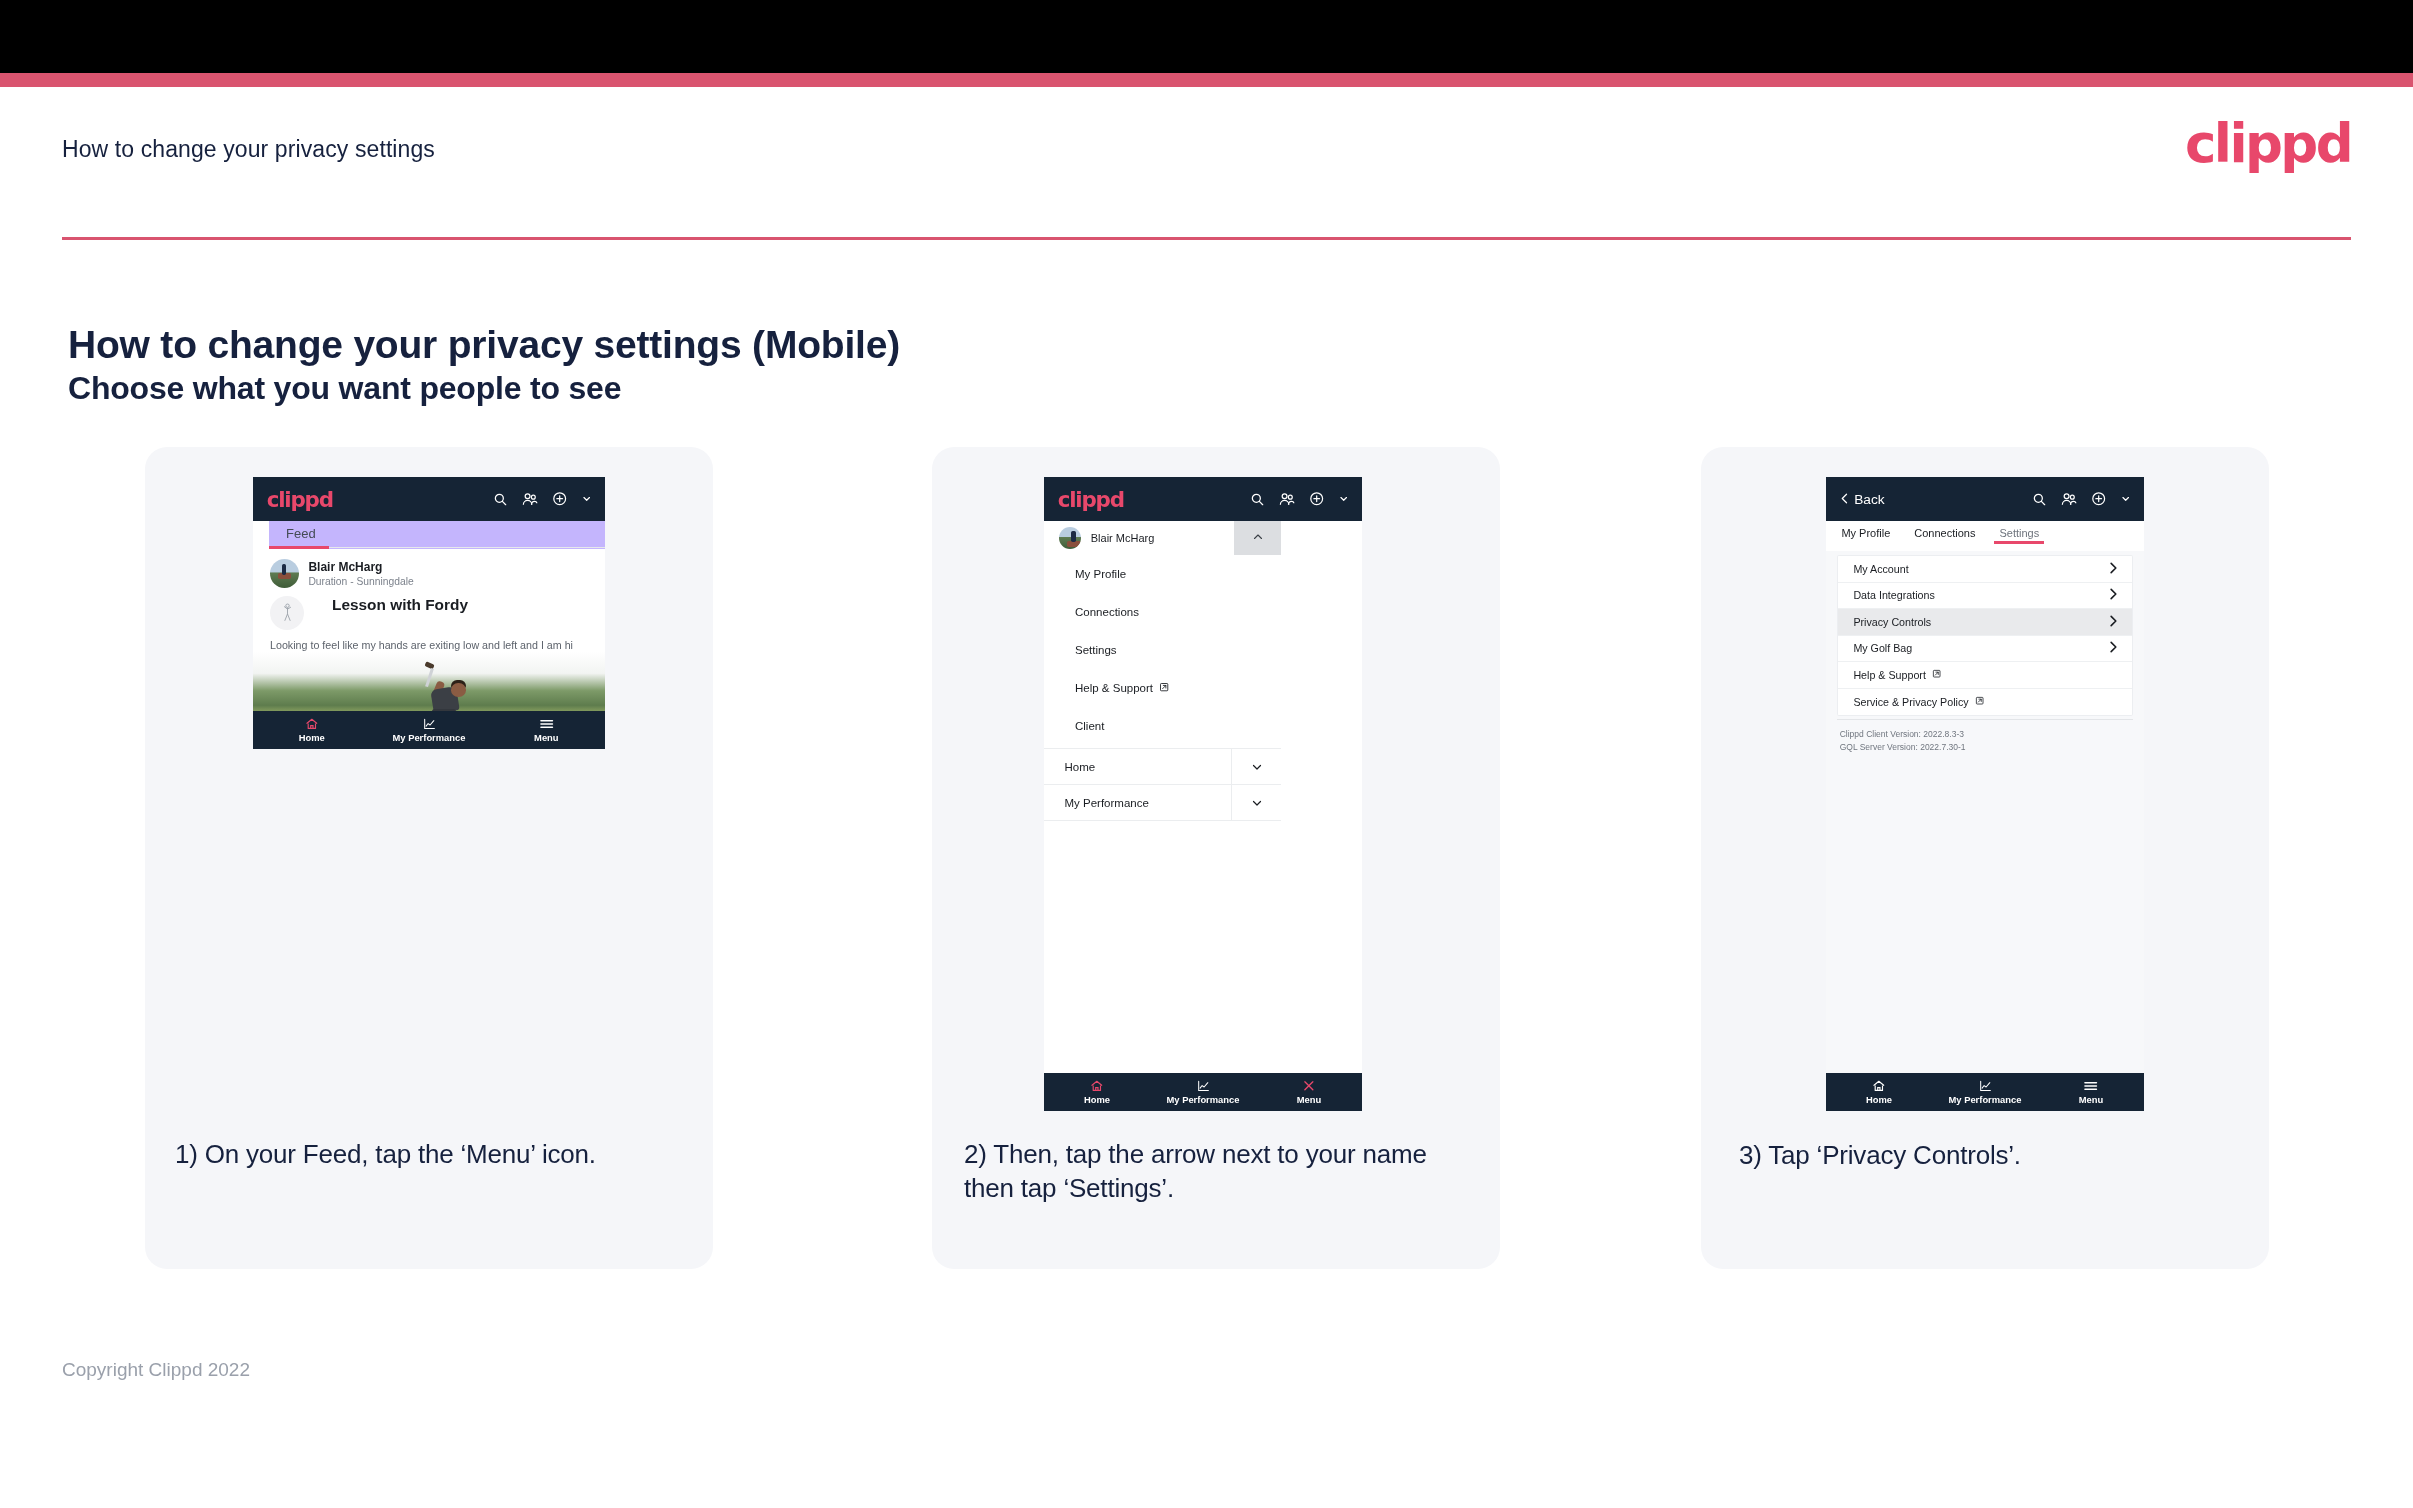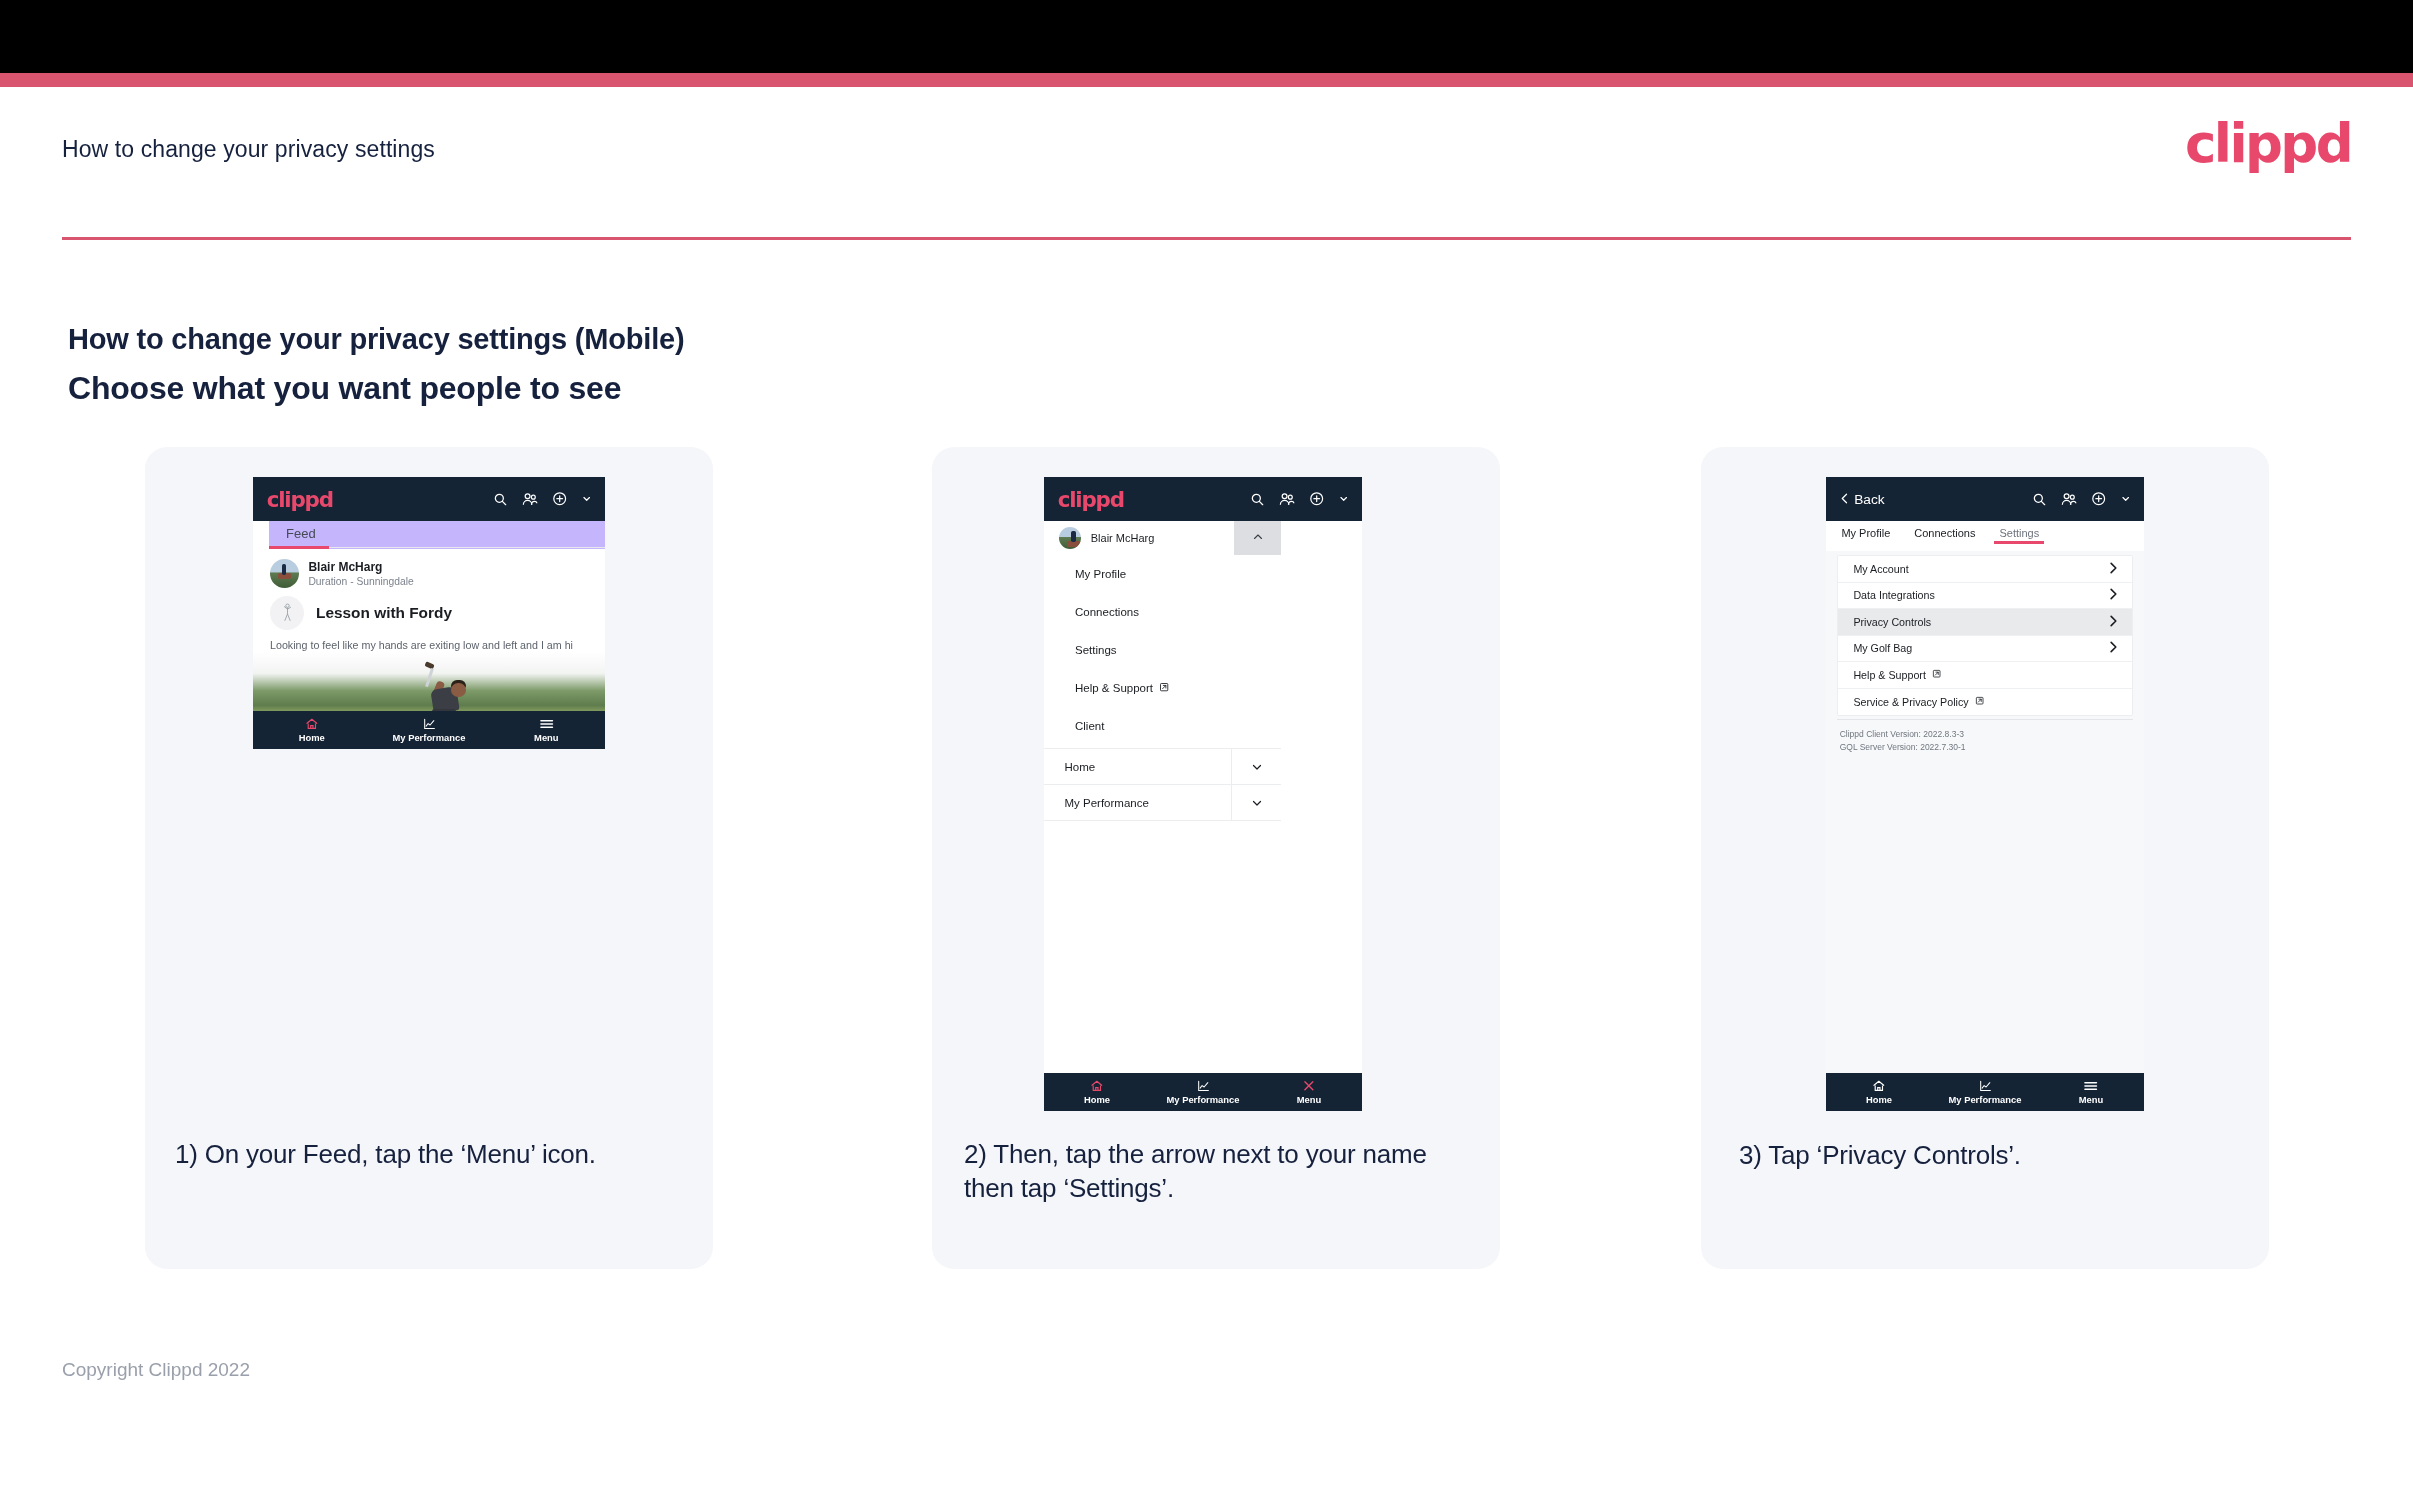--- a/index.html
+++ b/index.html
@@ -26,21 +26,21 @@
     font-size:53px; font-weight:bold; color:#e8486b;
     letter-spacing:-2.6px; font-family:"DejaVu Sans", sans-serif;
   }
   .header-rule {
     position:absolute; left:62px; top:151px; width:2289px; height:2.6px; background:#d9546f;
   }
 
   
   .main-title {
     position:absolute; left:68px; top:323px;
-    font-size:29px; font-weight:bold; color:#16213e; letter-spacing:-0.2px;text-align:center;
+    font-size:39px; font-weight:bold; color:#16213e; letter-spacing:-0.2px;text-align:center;
   }
   .sub-title {
     position:absolute; left:68px; top:370px;
     font-size:32px; font-weight:bold; color:#16213e; letter-spacing:-0.2px;
   }
 
   
   .card {
     position:absolute; top:447px; width:568px; height:822px;
     background:#f5f6f9; border-radius:22px;
@@ -101,21 +101,21 @@
     background:linear-gradient(to bottom,#b9cde0 0%,#b9cde0 46%,#5e7b52 47%,#3f5c38 100%);
     position:relative;
   }
   .avatar::after{content:"";position:absolute;left:12px;top:4.3px;width:4.3px;height:11px;
     background:#1b2a44;border-radius:1.7px;}
   .avatar::before{content:"";position:absolute;left:7.7px;top:13.7px;width:13.7px;height:6px;
     background:#8a4f3c;border-radius:1.7px;}
   .p-name { font-size:12px; font-weight:bold; color:#1a1d22; line-height:1.25; }
   .p-meta { font-size:10.3px; color:#7c828c; line-height:1.3; }
 
-  .lesson-row { display:flex; align-items:center; gap:12px; padding:7.7px 17px 0 17px; }
+  .lesson-row { display:flex; gap:28px; padding:7.7px 17px 0 17px; }
   .lesson-badge {
     width:34px;height:34px;border-radius:50%;background:#f2f2f4;flex:none;
     display:flex;align-items:center;justify-content:center;
   }
   .lesson-title { font-size:15.4px; font-weight:bold; color:#1a1d22; }
 
   .p-body { padding:6.8px 17px 0 17px; font-size:10.7px; color:#5d636c; line-height:1.55; }
   .p-dur-label { padding:8.5px 17px 0 17px; font-size:9px; color:#7c828c; }
   .p-dur-value { padding:1.7px 17px 0 17px; font-size:13.7px; font-weight:bold; color:#1a1d22; }
 

